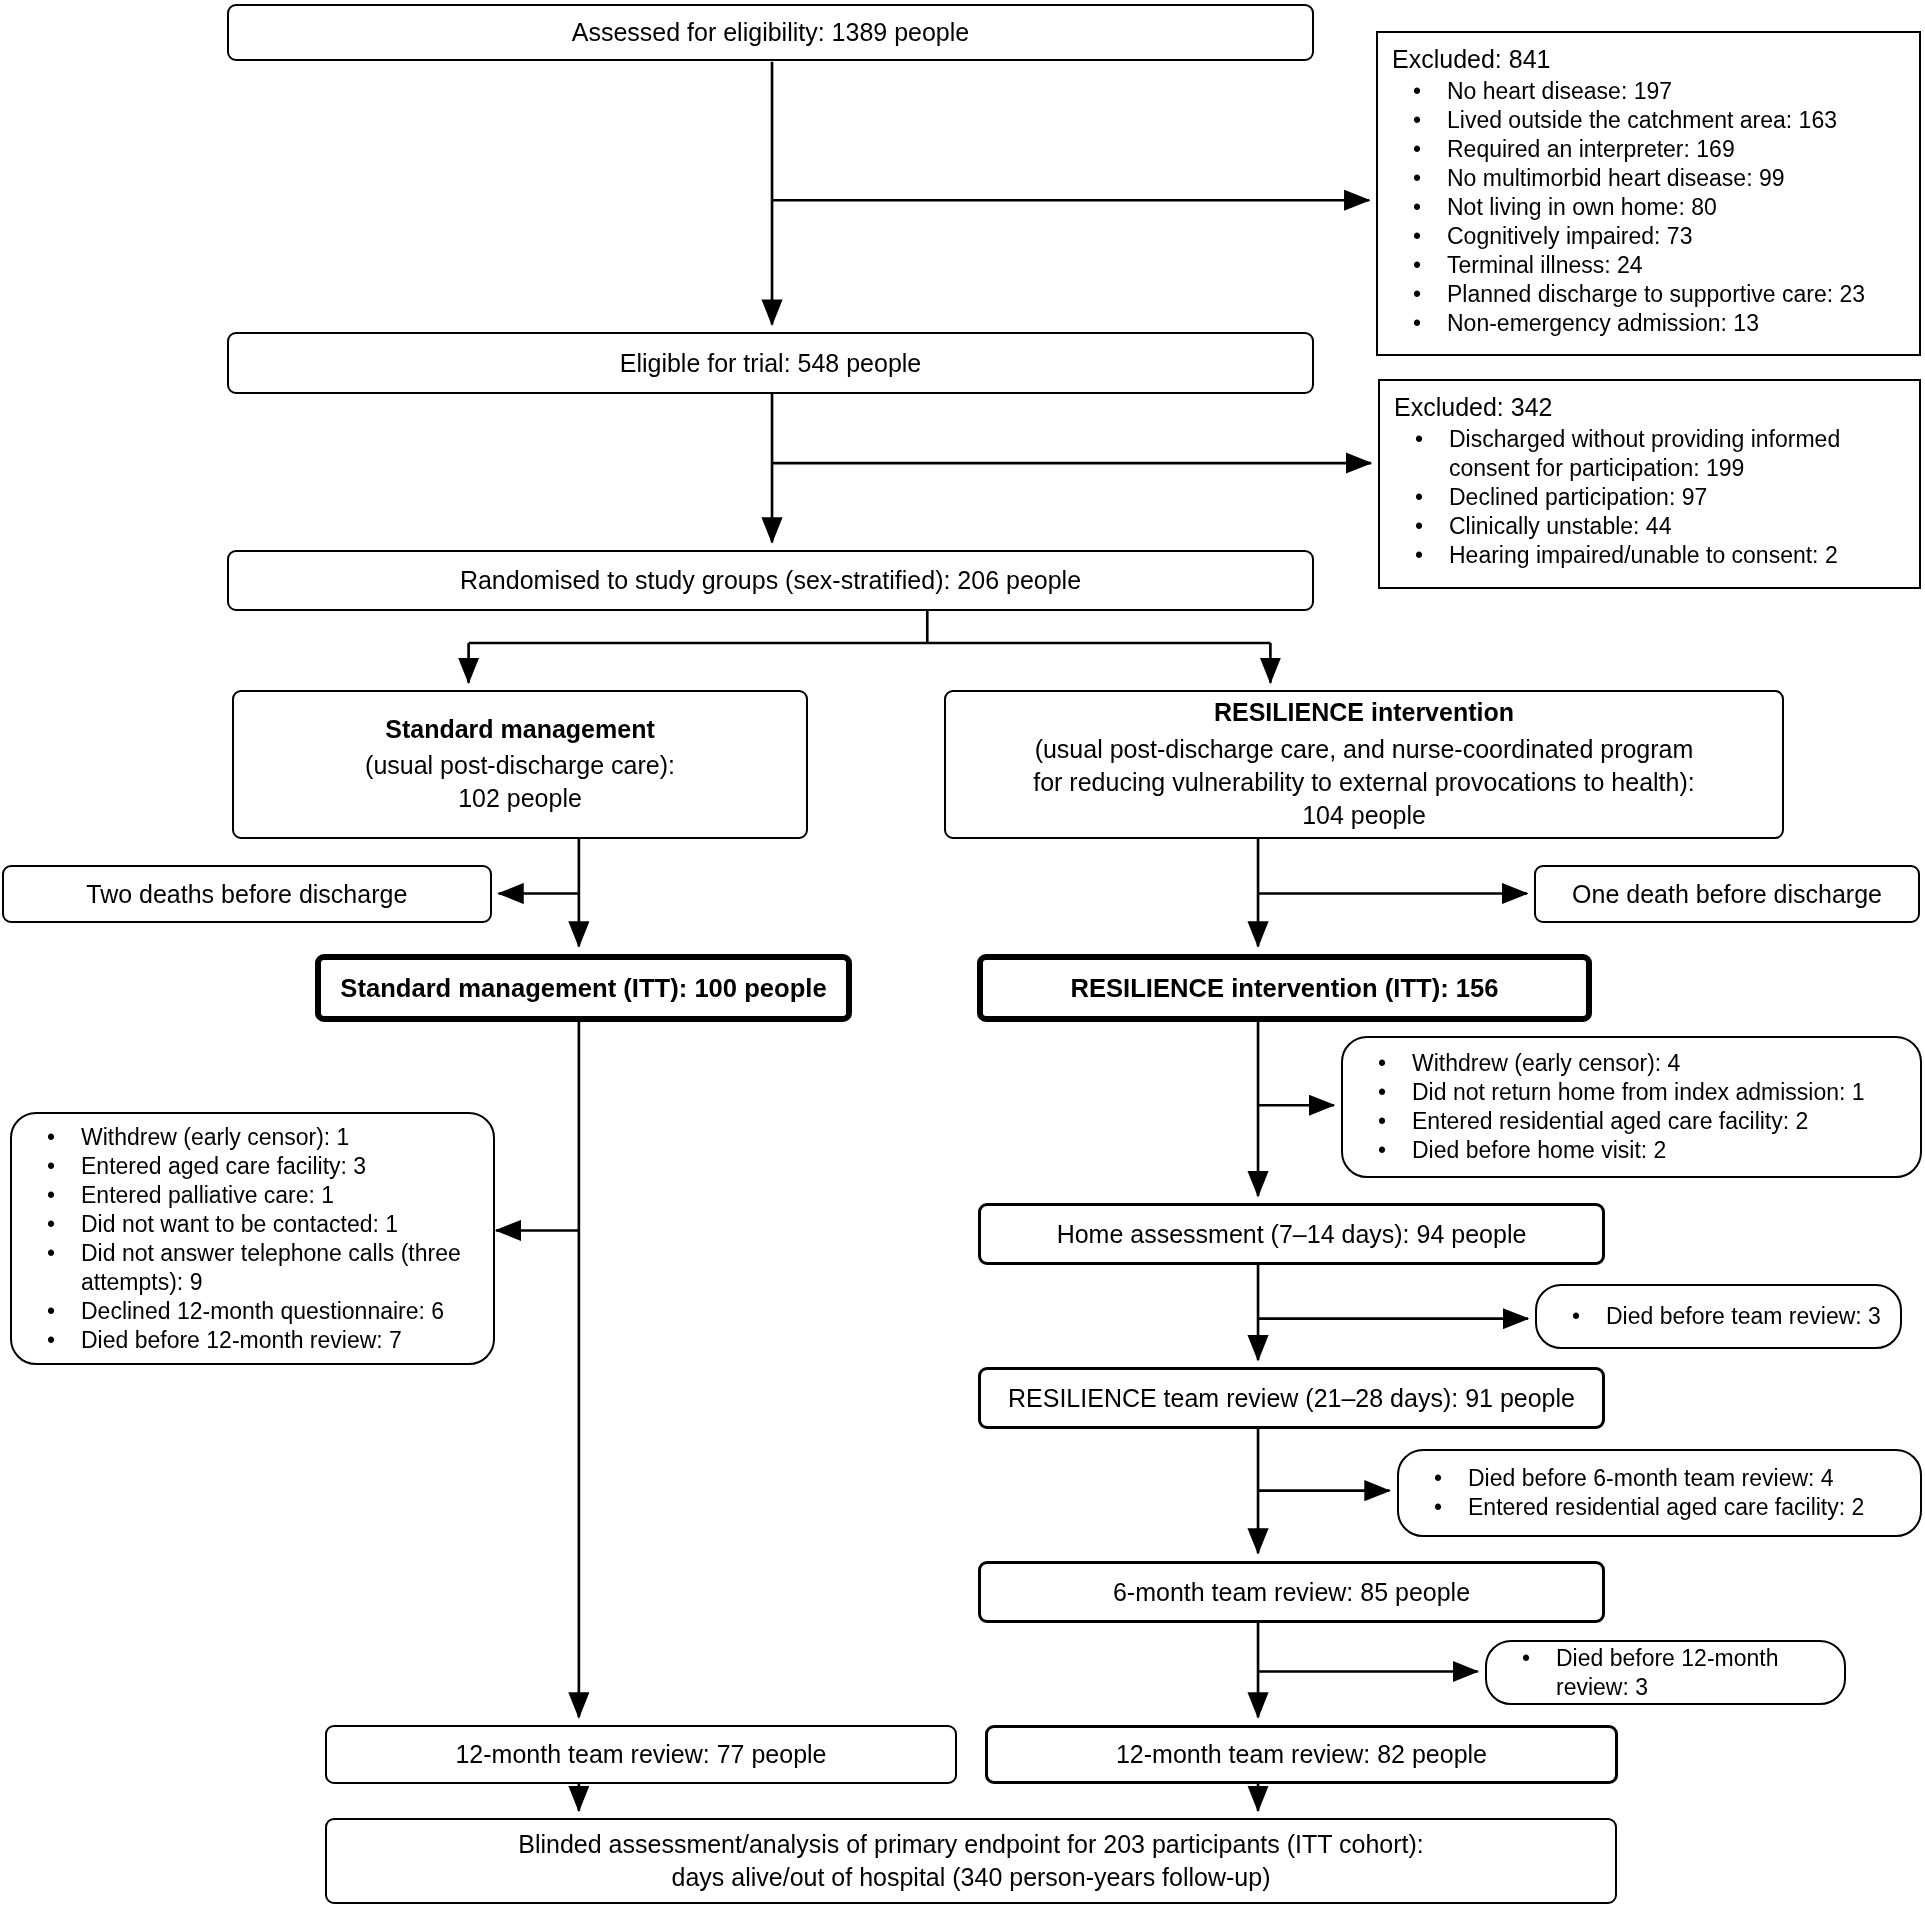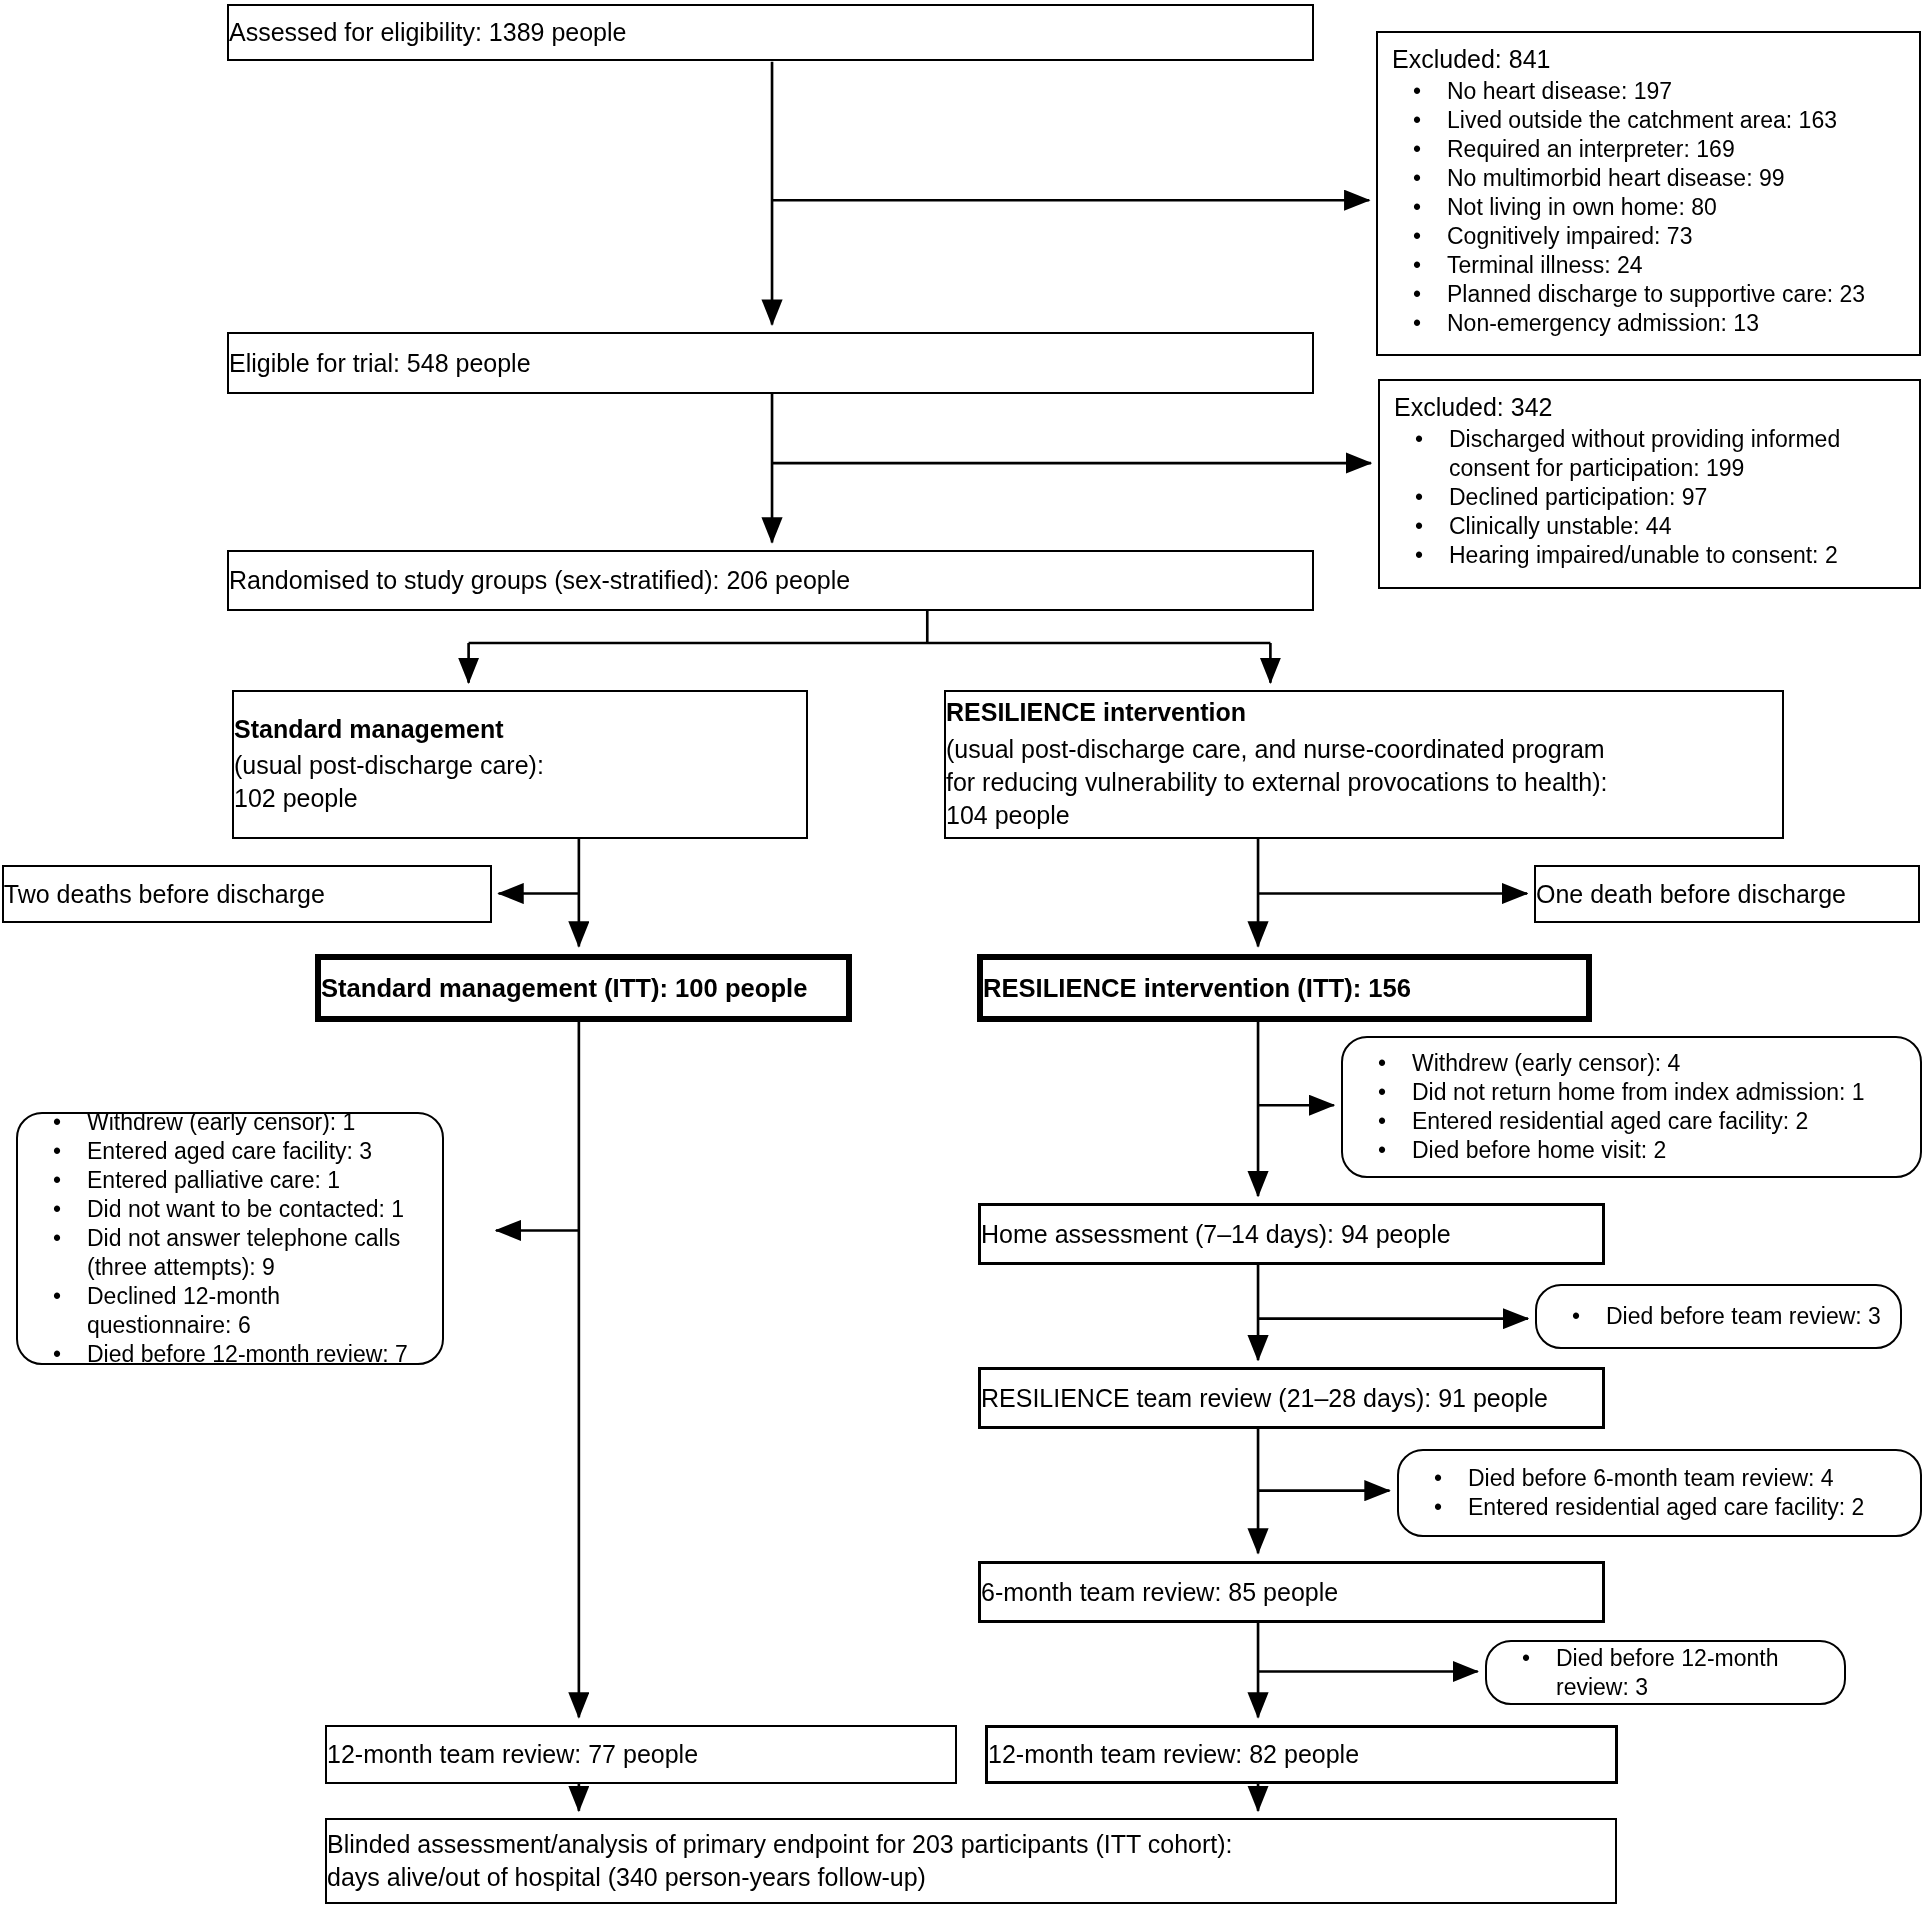--- a/index.html
+++ b/index.html
@@ -23,23 +23,24 @@
   .box {
     position: absolute;
     box-sizing: border-box;
     border: 2.6px solid #000000;
     background: #ffffff;
   }
   .box.thickline { border-width: 3.5px; }
   .box.center {
     display: flex;
     flex-direction: column;
-    align-items: flex-start;
+    align-items: center;
     justify-content: center;
     text-align: center;
+    border-radius: 9px;
   }
   .box .line {
     display: block;
     font-size: 25px;
     line-height: 33px;
   }
   .box .title {
     display: block;
     font-weight: bold;
     font-size: 25px;
@@ -192,21 +193,21 @@
 
   <div class="box list vcenter" style="left:1341px;top:1036px;width:581px;height:142px">
     <ul class="bullets">
       <li>Withdrew (early censor): 4</li>
       <li>Did not return home from index admission: 1</li>
       <li>Entered residential aged care facility: 2</li>
       <li>Died before home visit: 2</li>
     </ul>
   </div>
 
-  <div class="box list vcenter" style="left:16px;top:1112px;width:428px;height:253px">
+  <div class="box list vcenter" style="left:10px;top:1112px;width:485px;height:253px">
     <ul class="bullets">
       <li>Withdrew (early censor): 1</li>
       <li>Entered aged care facility: 3</li>
       <li>Entered palliative care: 1</li>
       <li>Did not want to be contacted: 1</li>
       <li>Did not answer telephone calls (three attempts): 9</li>
       <li>Declined 12-month questionnaire: 6</li>
       <li>Died before 12-month review: 7</li>
     </ul>
   </div>

